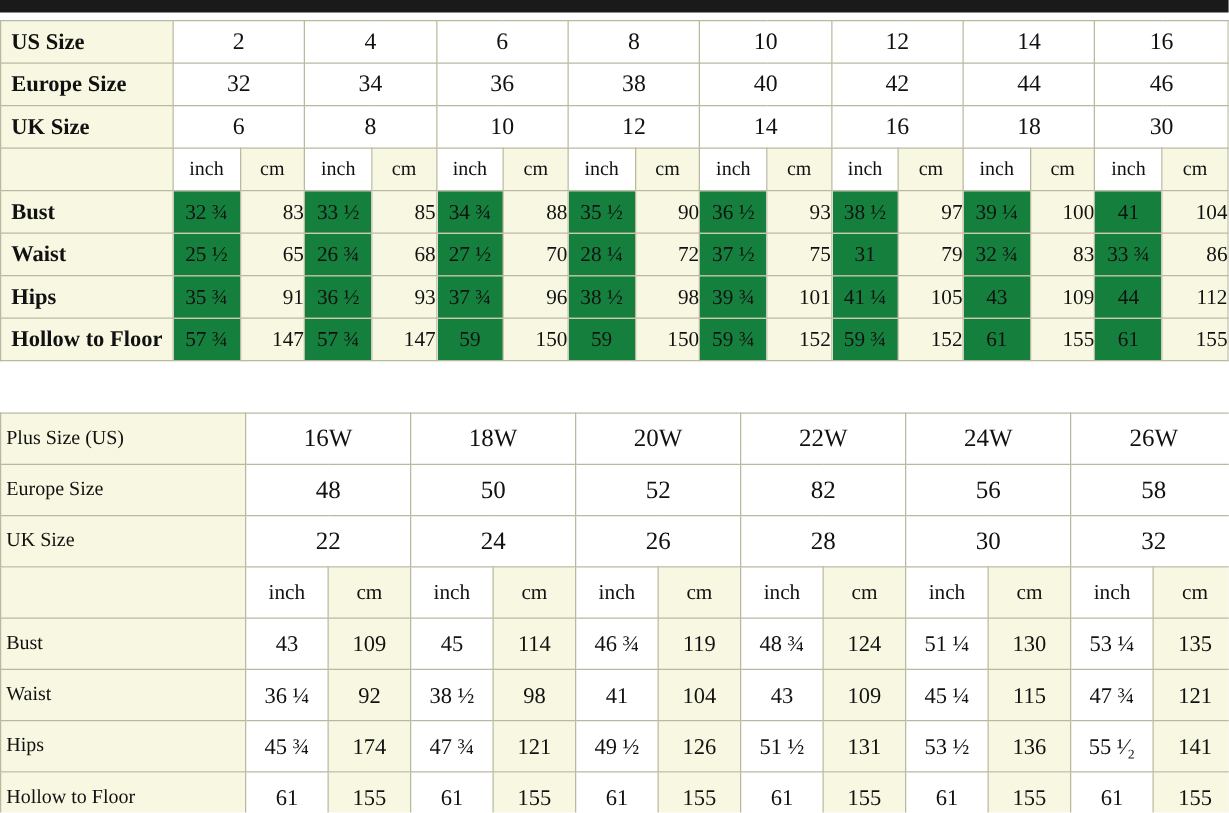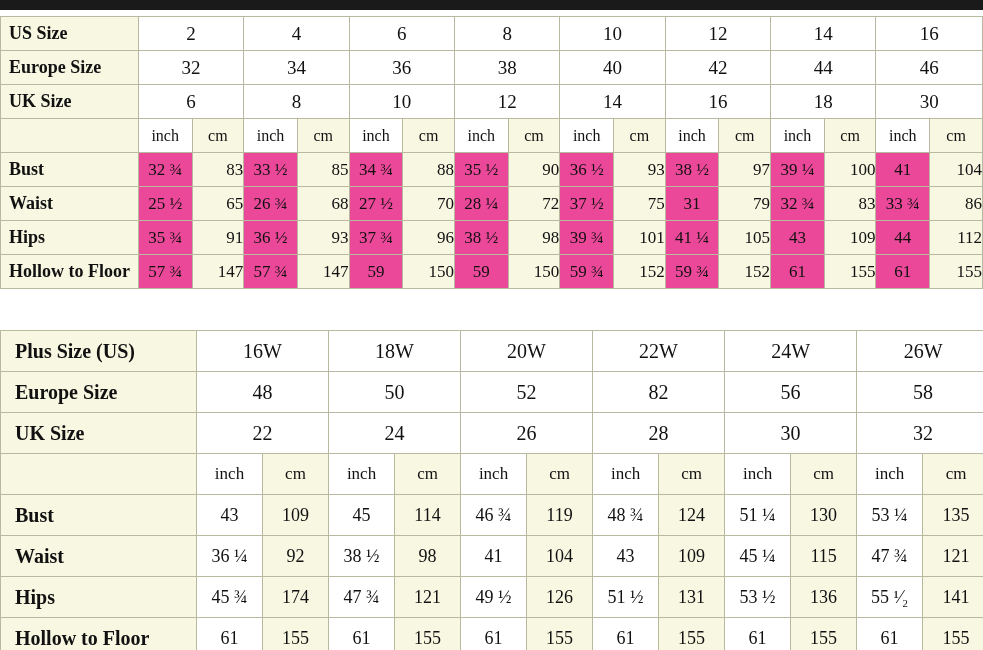--- a/index.html
+++ b/index.html
@@ -65,21 +65,21 @@
   }
   #standard-table td.unit-inch {
     background: #ffffff;
     font-size: 16px;
   }
   #standard-table td.unit-cm {
     background: #f7f7e2;
     font-size: 16px;
   }
   #standard-table td.val-inch {
-    background: #ec4899;
+    background: #15803d;
     font-size: 17px;
   }
   #standard-table td.val-cm {
     background: #f7f7e2;
     font-size: 17px;
     text-align: right;
   }
   #standard-table td.blank {
     background: #f7f7e2;
   }
@@ -90,23 +90,23 @@
     top: 330px;
     left: 0px;
     width: 983px;
   }
   #plus-table td {
     height: 40px;
     font-size: 19px;
   }
   #plus-table td.rowlabel {
     text-align: left;
-    padding-left: 14px;
-    font-weight: bold;
-    font-size: 20px;
+    padding-left: 4px;
+    font-weight: normal;
+    font-size: 16px;
     background: #f7f7e2;
   }
   #plus-table td.hdrval {
     background: #ffffff;
     font-size: 20px;
     text-align: center;
   }
   #plus-table td.unit-inch {
     background: #ffffff;
     font-size: 17px;

